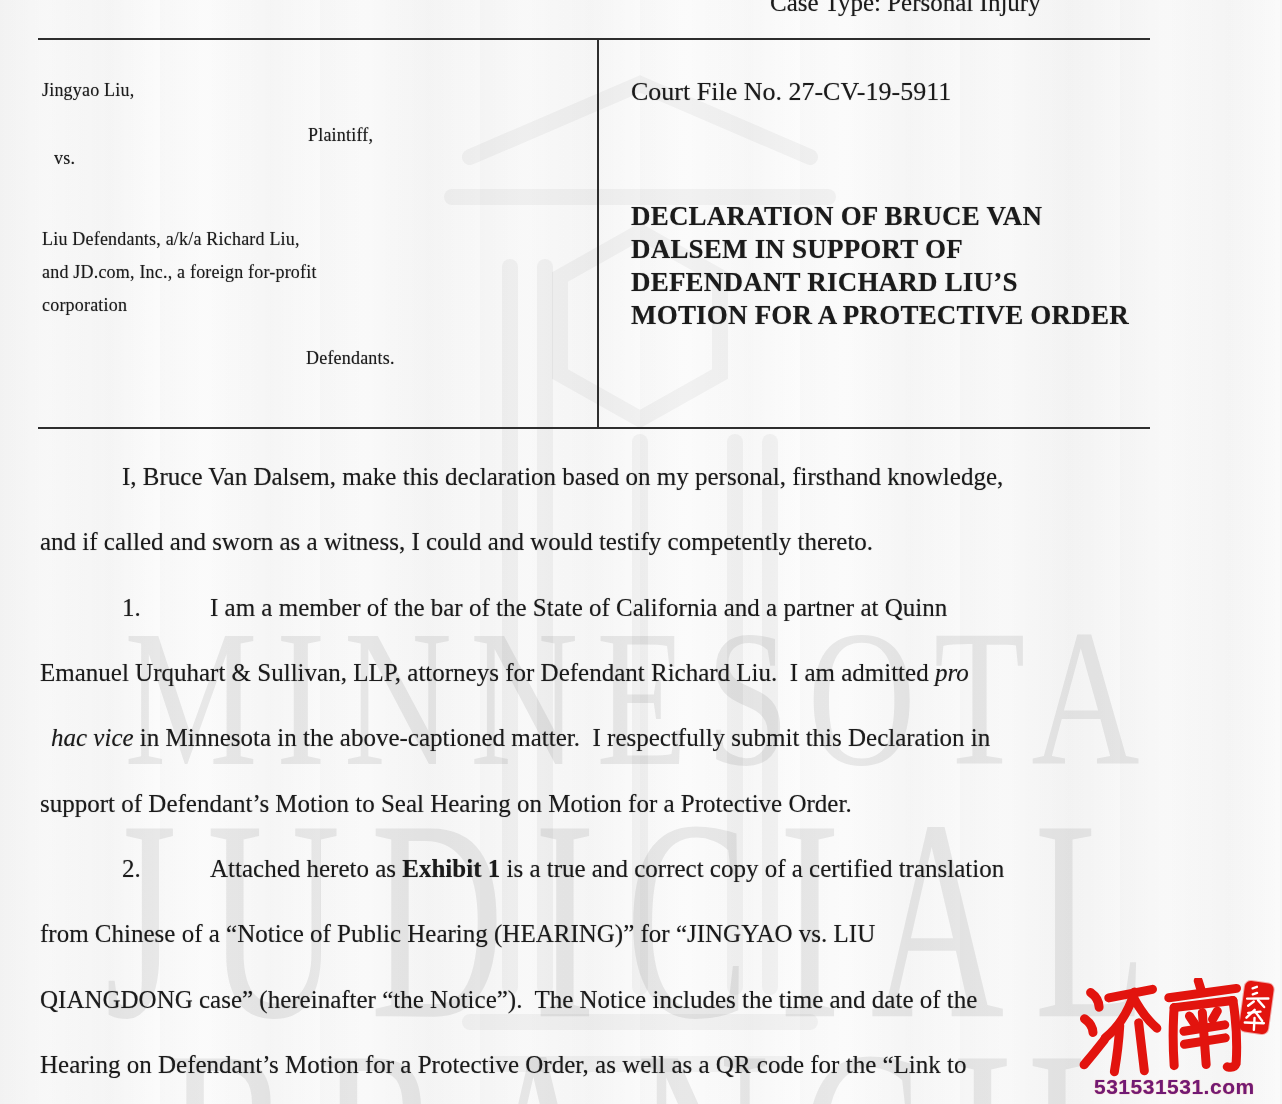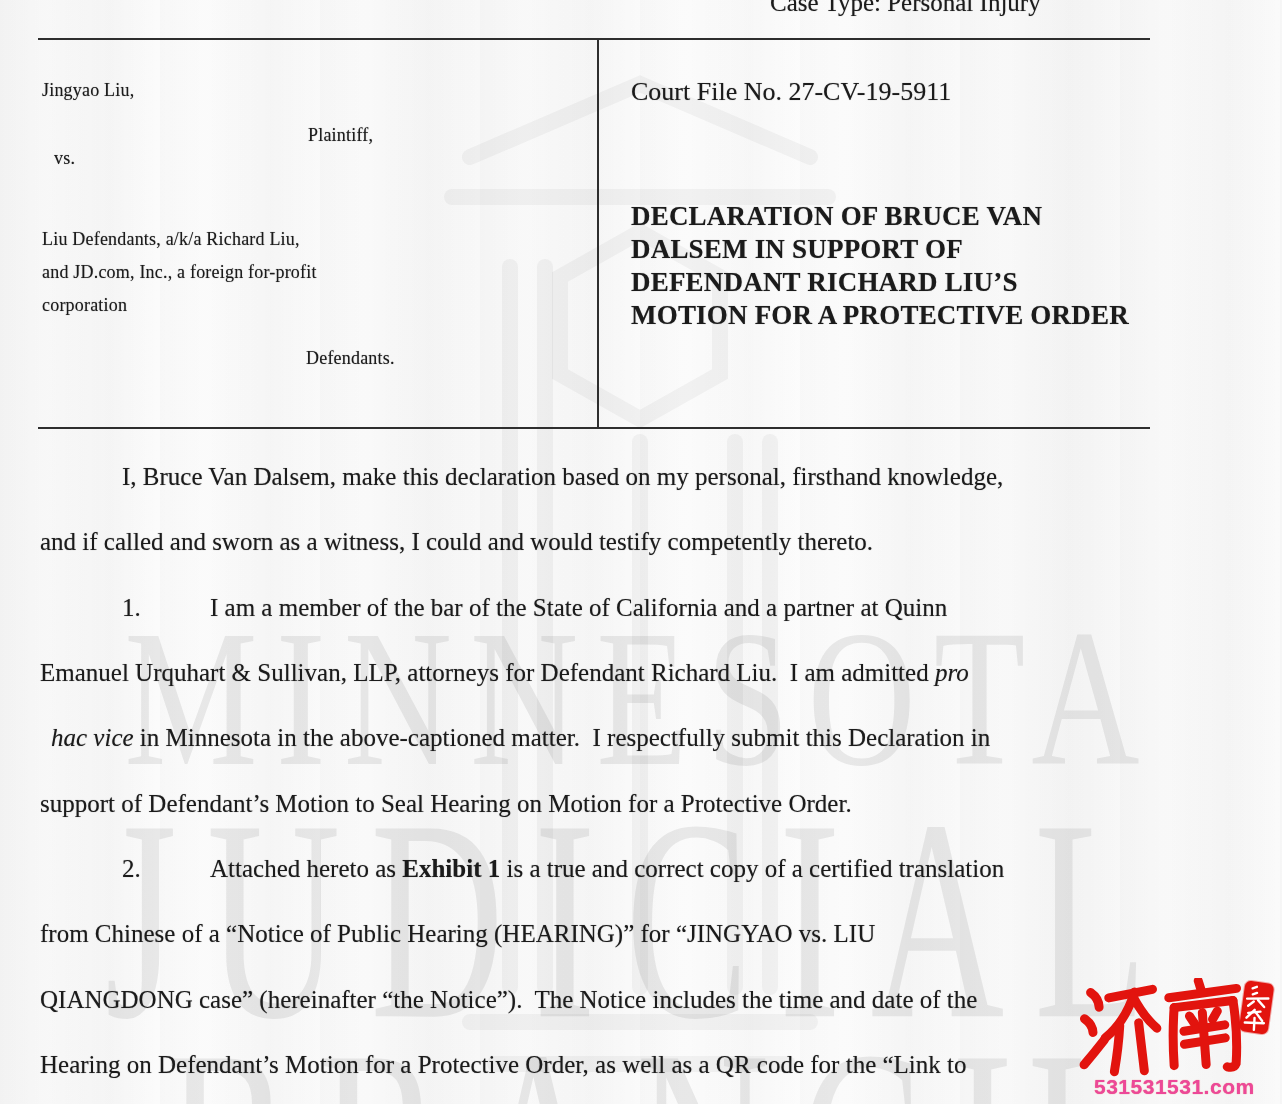--- a/index.html
+++ b/index.html
@@ -51,21 +51,21 @@
   .stamp-red{position:absolute;pointer-events:none;}
   .jinan-svg{position:absolute;left:1078px;top:978px;}
   .seal{
     position:absolute;left:1242px;top:982px;width:29px;height:51px;
     background:#e2140e;border-radius:6px;transform:rotate(8deg);
     box-shadow:0 0 0 1px rgba(226,20,14,0.35);
   }
   .site-url{
     position:absolute;left:1094px;top:1075px;
     font-family:"Liberation Sans",sans-serif;font-weight:bold;
-    font-size:21px;color:#ec4899;letter-spacing:0.5px;white-space:pre;
+    font-size:21px;color:#701a75;letter-spacing:0.5px;white-space:pre;
     text-shadow:0 0 1px rgba(226,20,14,0.6);
   }
 </style>
 </head>
 <body>
 
 <div class="page">
 
   <div class="wm-band wm-minnesota">MINNESOTA</div>
   <div class="wm-band wm-judicial">JUDICIAL</div>

